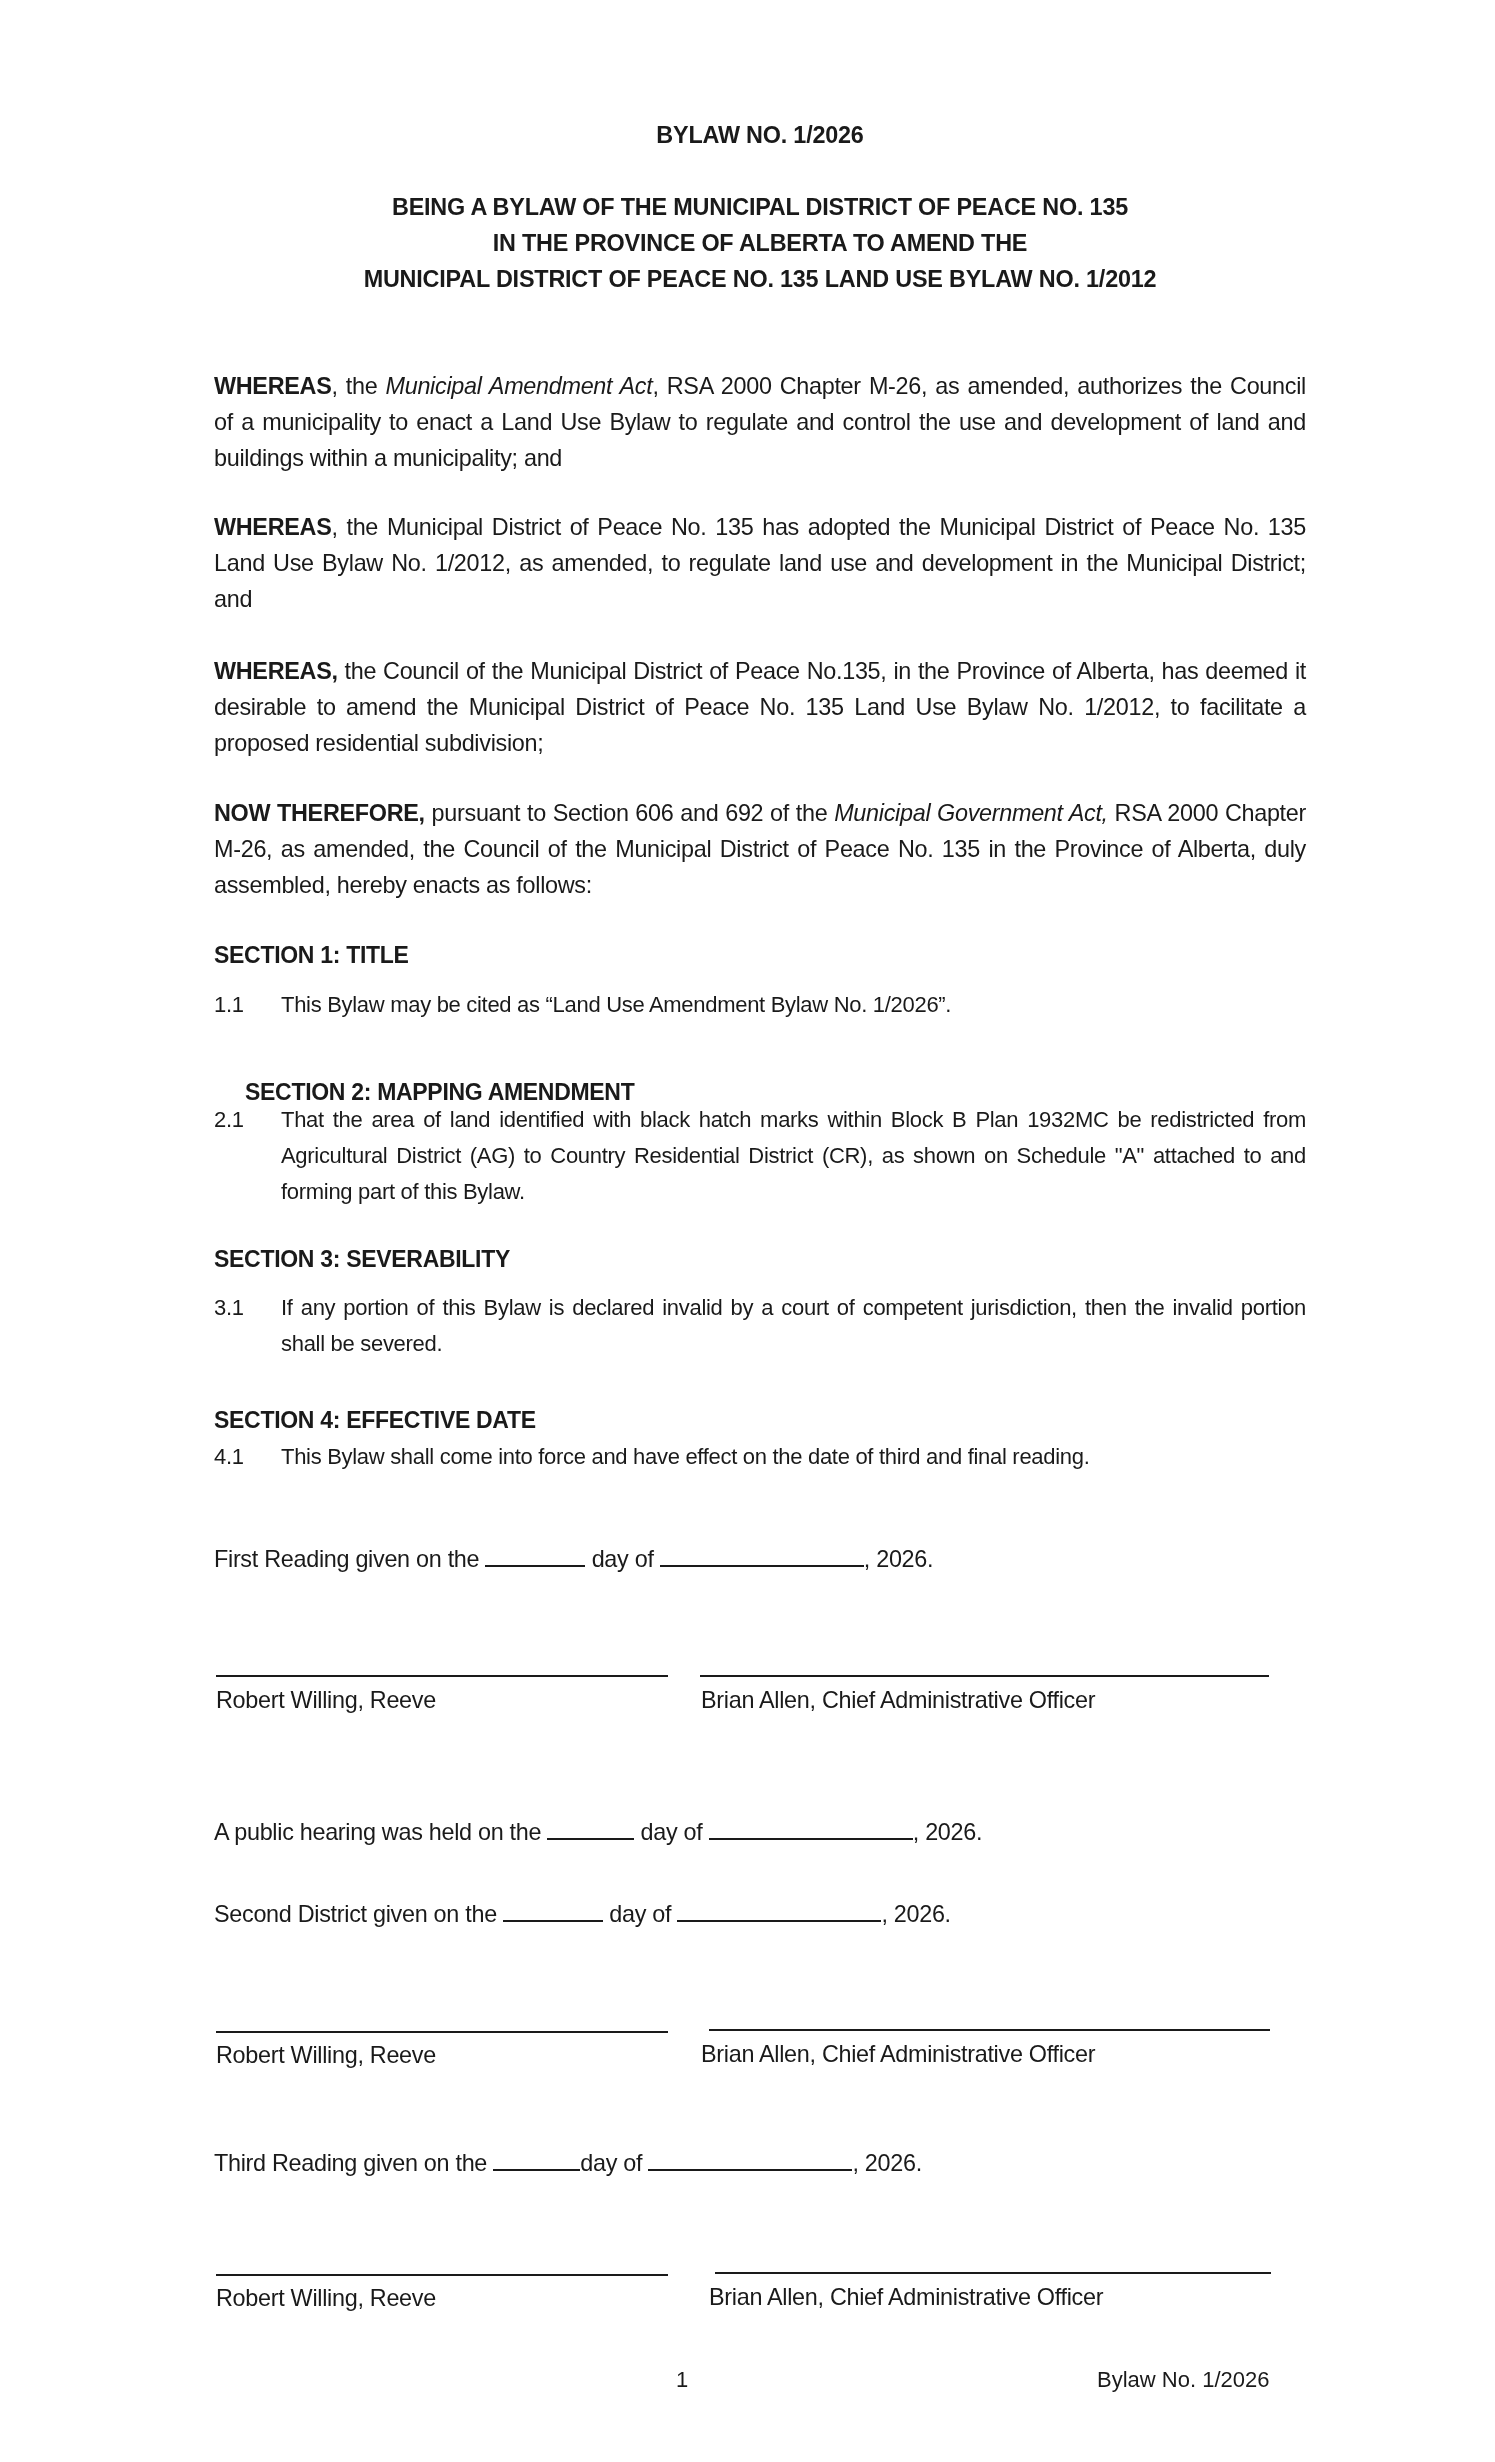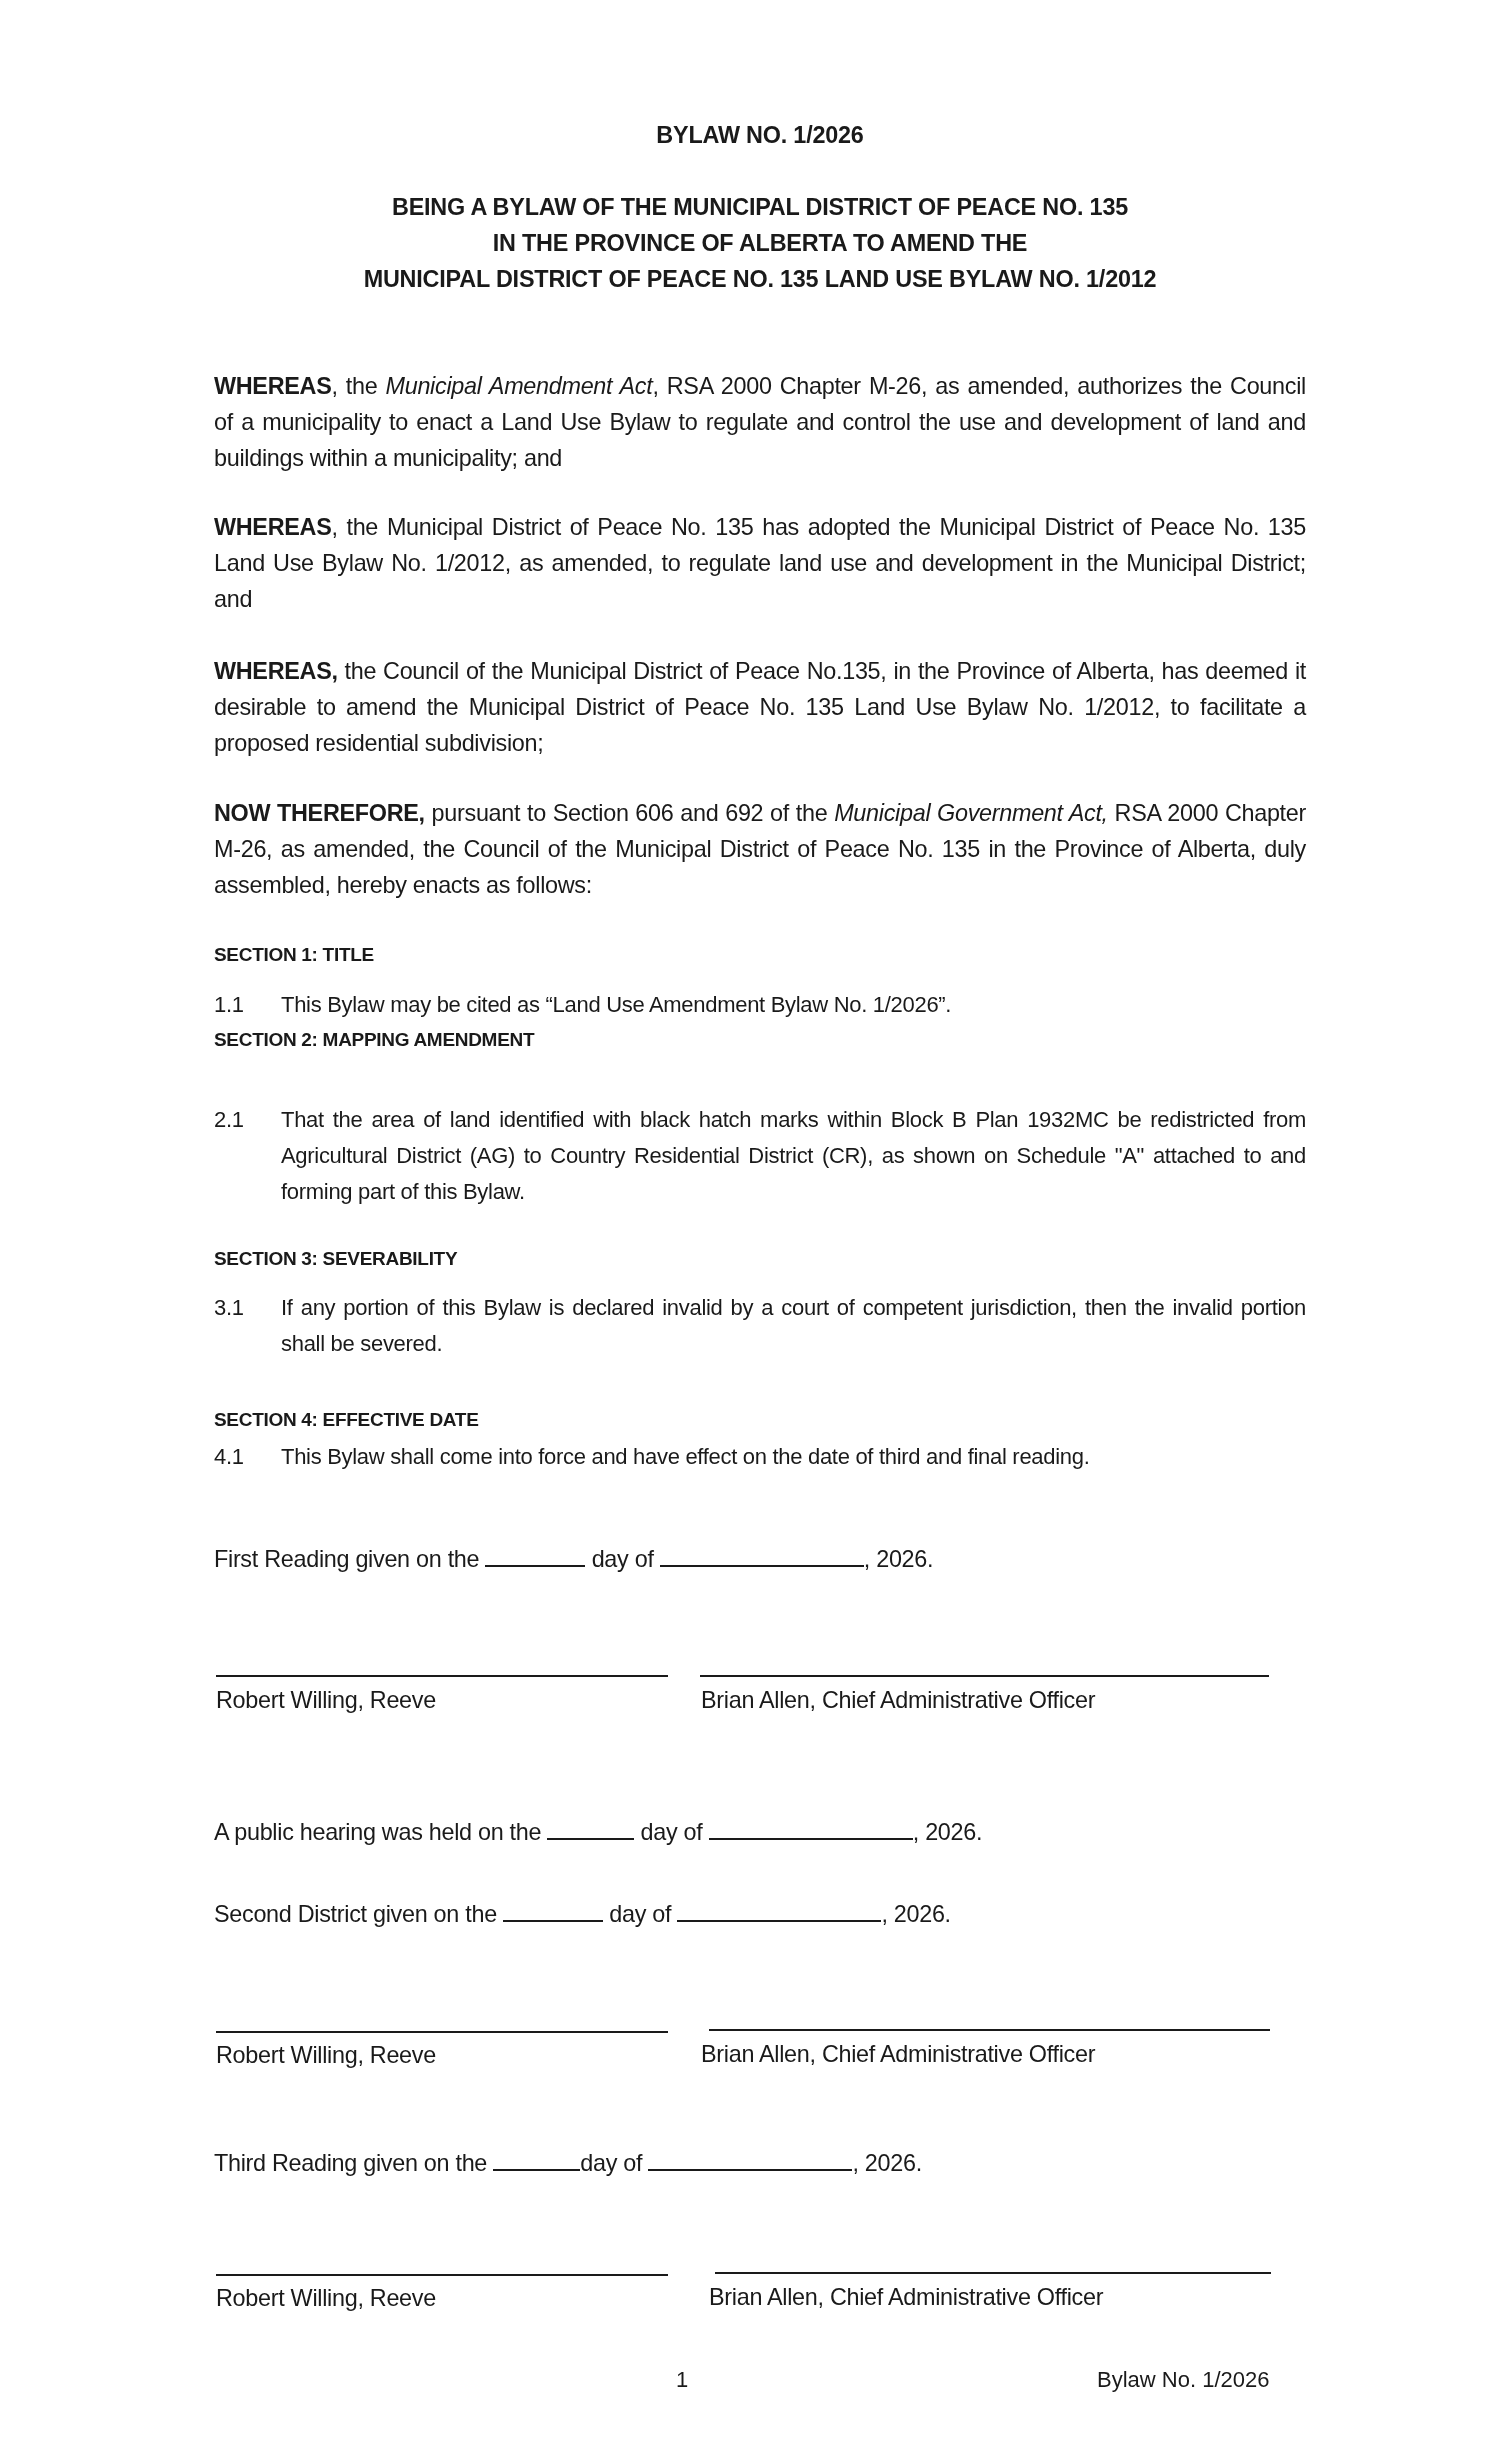--- a/index.html
+++ b/index.html
@@ -5,21 +5,21 @@
   html, body { margin: 0; padding: 0; background: #ffffff; }
   body { width: 1495px; height: 2462px; position: relative; overflow: hidden;
          font-family: "Liberation Sans", sans-serif; color: #1a1a1a; }
   .abs { position: absolute; }
   .center { left: 214px; width: 1092px; text-align: center; }
   .title { font-weight: bold; font-size: 23.4px; line-height: 36px; letter-spacing: -0.2px; }
   .para { left: 214px; width: 1092px; font-size: 23.4px; line-height: 36px; letter-spacing: -0.3px; }
   .just { text-align: justify; text-align-last: left; }
   .b { font-weight: bold; }
   .i { font-style: italic; }
-  .heading { left: 214px; font-size: 19px; line-height: 36px; font-weight: bold; letter-spacing: -0.3px; }
+  .heading { left: 214px; font-size: 23px; line-height: 36px; font-weight: bold; letter-spacing: -0.3px; }
   .item { left: 214px; width: 1092px; font-size: 22px; line-height: 36px; letter-spacing: -0.3px; display: flex; }
   .item .num { width: 67px; flex: none; }
   .item .txt { flex: 1; }
   .reading { left: 214px; font-size: 23.4px; line-height: 36px; letter-spacing: -0.3px; white-space: nowrap; }
   .blank { display: inline-block; border-bottom: 2.3px solid #1a1a1a; vertical-align: baseline; height: 0.8px; }
   .sigline { position: absolute; height: 0; border-top: 2.3px solid #1a1a1a; }
   .signame { position: absolute; font-size: 23.4px; line-height: 31px; letter-spacing: -0.3px; white-space: nowrap; }
   .footer { font-size: 22px; line-height: 28px; }
 </style>
 </head>
@@ -45,21 +45,21 @@
 <div class="abs para just" style="top:795px;">
   <span class="b">NOW THEREFORE,</span><span> pursuant to Section 606 and 692 of the </span><span class="i">Municipal Government Act,</span><span> RSA 2000 Chapter M-26, as amended, the Council of the Municipal District of Peace No. 135 in the Province of Alberta, duly assembled, hereby enacts as follows:</span>
 </div>
 
 <div class="abs heading" style="top:937px;">SECTION 1: TITLE</div>
 <div class="abs item" style="top:987px;">
   <span class="num">1.1</span>
   <span class="txt">This Bylaw may be cited as “Land Use Amendment Bylaw No. 1/2026”.</span>
 </div>
 
-<div class="abs heading" style="top:1022px;">SECTION 2: MAPPING AMENDMENT</div>
+<div class="abs heading" style="top:1074px;margin-left:31px;">SECTION 2: MAPPING AMENDMENT</div>
 <div class="abs item" style="top:1102px;">
   <span class="num">2.1</span>
   <span class="txt just">That the area of land identified with black hatch marks within Block B Plan 1932MC be redistricted from Agricultural District (AG) to Country Residential District (CR), as shown on Schedule "A" attached to and forming part of this Bylaw.</span>
 </div>
 
 <div class="abs heading" style="top:1241px;">SECTION 3: SEVERABILITY</div>
 <div class="abs item" style="top:1290px;">
   <span class="num">3.1</span>
   <span class="txt just">If any portion of this Bylaw is declared invalid by a court of competent jurisdiction, then the invalid portion shall be severed.</span>
 </div>

